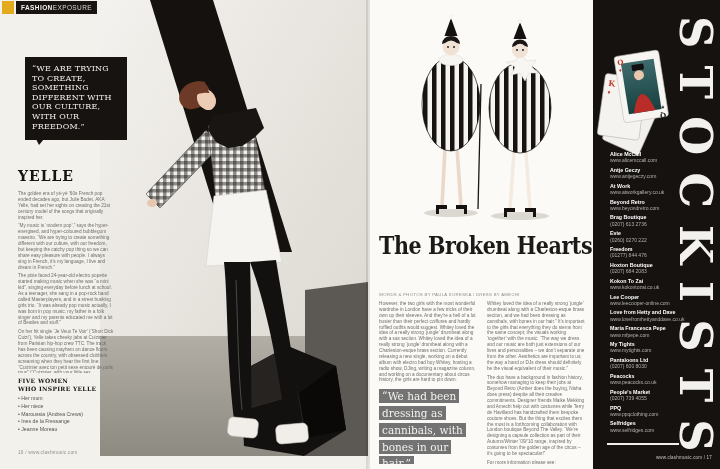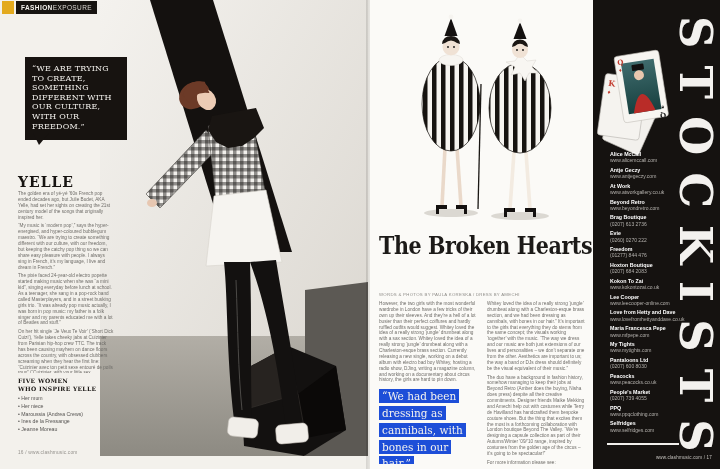--- a/index.html
+++ b/index.html
@@ -10,21 +10,21 @@
   .tag .sq{width:12px;background:#e3aa1e;}
   .tag .lbl{background:#171411;color:#f5f3ef;font-size:6.5px;font-weight:bold;
             letter-spacing:.4px;display:flex;align-items:center;padding:0 5px;margin-left:2px;}
   .tag .lbl .light{font-weight:normal;color:#d9d6d1;}
   .quote-box{position:absolute;left:25px;top:57px;width:88px;background:#171310;color:#f4f2ee;
              padding:7px 7px 9px 7px;font-family:"DejaVu Serif",serif;font-weight:normal;
              font-size:8px;line-height:1.2;letter-spacing:.2px;}
   .quote-box:after{content:"";position:absolute;left:8px;bottom:-11px;border:6px solid transparent;
              border-top:12px solid #171310;border-right-width:10px;}
   .yelle-title{position:absolute;left:18px;top:168px;font-family:"DejaVu Serif",serif;
-             font-weight:bold;font-size:14px;letter-spacing:1px;color:#171411;margin-top:6px;}
+             font-weight:bold;font-size:14px;letter-spacing:1px;color:#171411;}
   .yelle-col{position:absolute;left:18px;top:191px;width:96px;height:182px;overflow:hidden;}
   .bp{font-size:4.7px;line-height:1.25;color:#6f6d69;margin:0 0 3px 0;white-space:pre-line;}
   .inspire{position:absolute;left:18px;top:377px;width:96px;}
   .inspire .t{font-family:"DejaVu Serif",serif;font-weight:bold;font-size:6px;line-height:1.25;
              color:#171411;letter-spacing:.3px;}
   .inspire ul{list-style:none;margin:3px 0 0 0;padding:0;}
   .inspire li{font-size:5.2px;line-height:1.5;color:#545250;}
   .inspire li:before{content:"• ";}
   .footer-l{position:absolute;left:18px;top:450px;font-size:4.8px;color:#95928d;letter-spacing:.2px;}
   .photo-left{position:absolute;left:100px;top:0;width:268px;height:456px;}
@@ -38,21 +38,21 @@
             font-weight:bold;font-size:24px;color:#1c1a18;white-space:nowrap;
             transform:scale(.86,1);transform-origin:left top;letter-spacing:-.5px;}
   .bh-stand{position:absolute;left:379px;top:262px;width:208px;font-family:"DejaVu Serif",serif;
             font-size:8.4px;line-height:1.25;color:#3c3a38;}
   .bh-credit{position:absolute;left:379px;top:292px;font-size:4.3px;color:#8f8d89;
             letter-spacing:.3px;text-transform:uppercase;}
   .bh-col{position:absolute;top:301px;width:99px;height:163px;overflow:hidden;}
   .col1{left:379px;} .col2{left:487px;}
   .pullquote{margin:5px 0 6px 0;font-family:"DejaVu Serif",serif;font-size:10.5px;
             line-height:1.6;color:#f4f2ee;width:98px;}
-  .pullquote span{background:#1d4ed8;padding:1px 3px;-webkit-box-decoration-break:clone;
+  .pullquote span{background:#737373;padding:1px 3px;-webkit-box-decoration-break:clone;
             box-decoration-break:clone;}
   
   .band{position:absolute;left:593px;top:0;width:127px;height:469px;background:#151210;}
   .band-title{position:absolute;right:2px;top:16px;height:445px;writing-mode:vertical-rl;
             text-orientation:mixed;font-family:"DejaVu Serif",serif;font-weight:bold;
             font-size:45px;letter-spacing:17px;color:#f3f1ee;line-height:1;}
   .cards{position:absolute;left:4px;top:48px;}
   .slist{position:absolute;left:17px;top:151px;width:100px;}
   .entry{margin-bottom:3.5px;}
   .entry-name{font-size:5.3px;font-weight:bold;color:#ffffff;line-height:1.2;}

